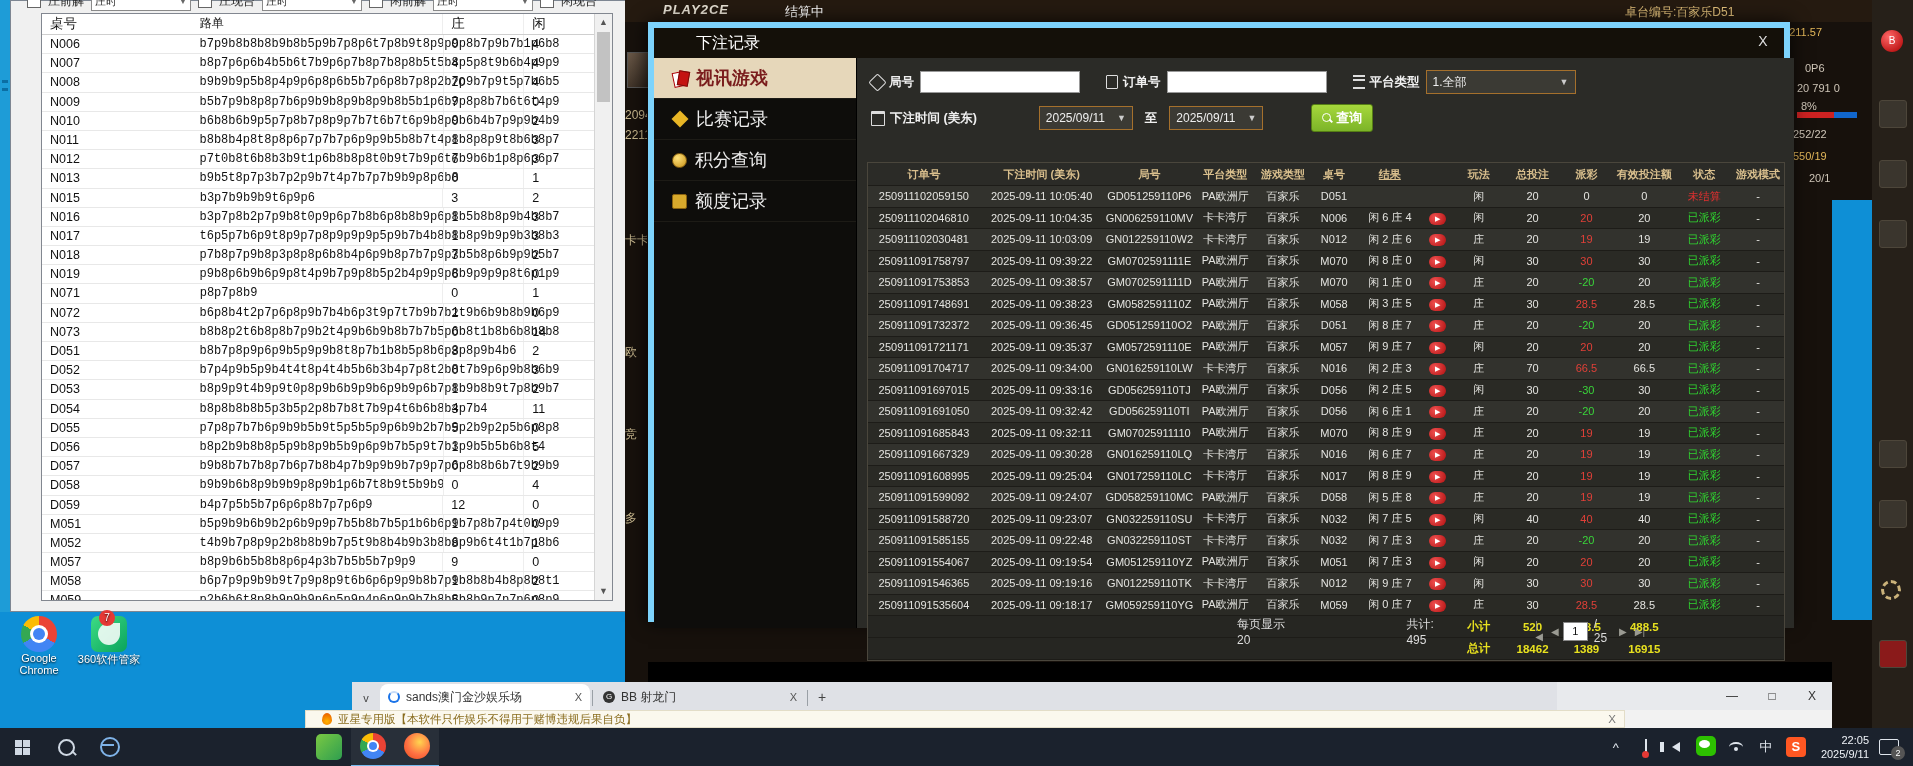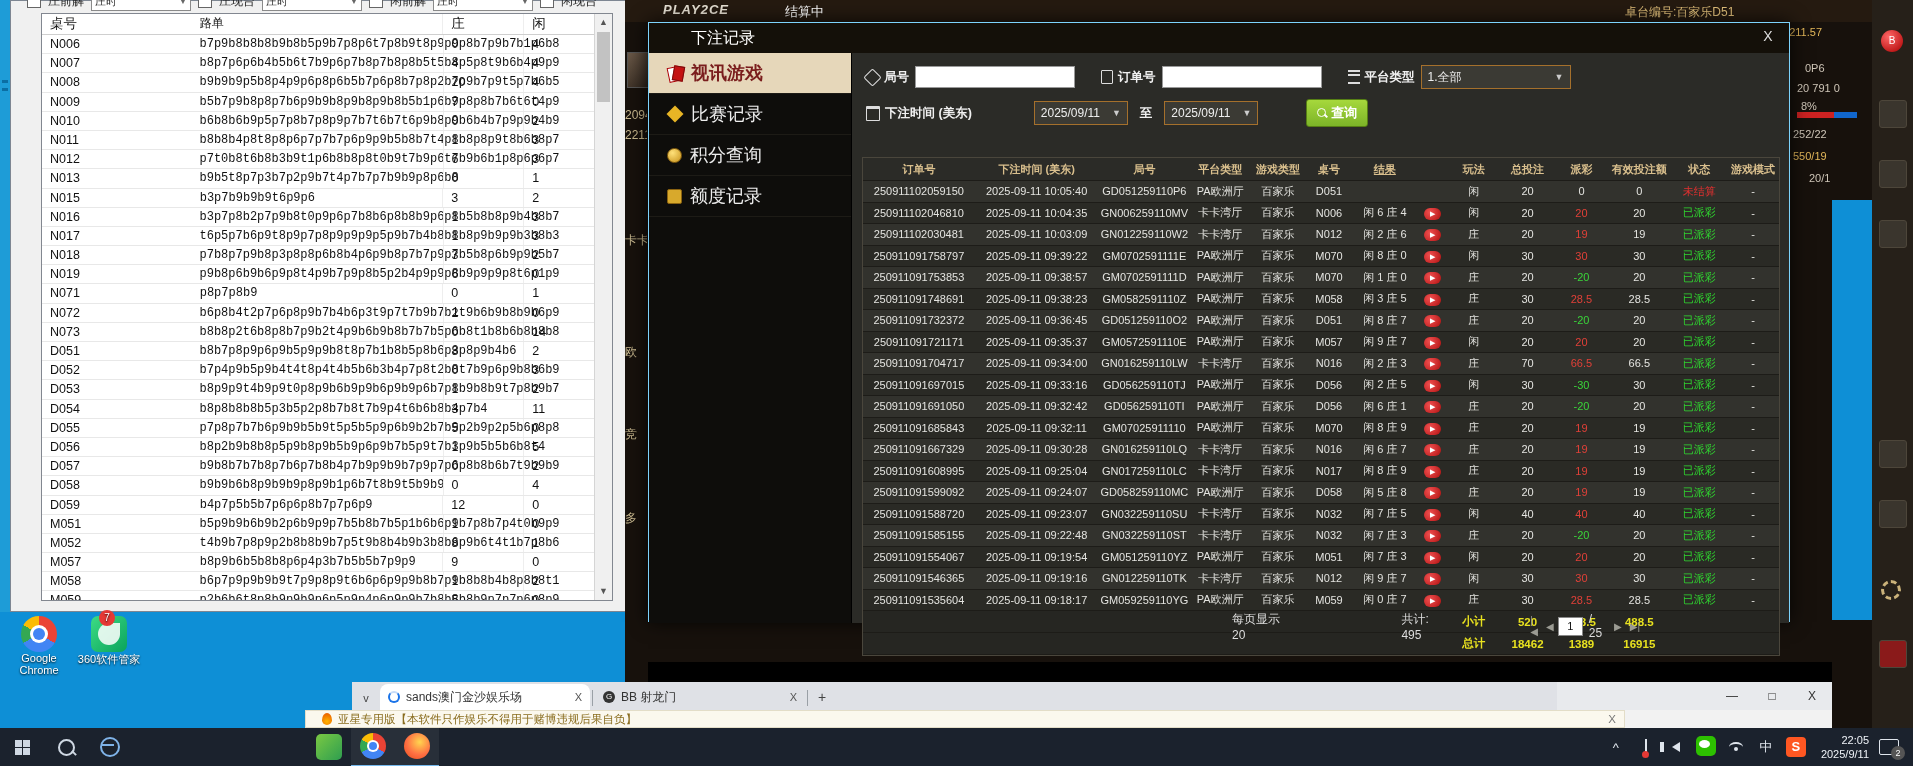--- a/index.html
+++ b/index.html
@@ -50,21 +50,21 @@
   .dot{display:inline-block;width:9px;height:9px;border-radius:50%;margin-left:4px;vertical-align:middle;}
   .dot.r{background:#d33;}
   .dot.b{background:#26c;}
   .dot.o{border:1.5px solid #d33;background:transparent;}
   .dot.ob{border:1.5px solid #26c;background:transparent;}
   .lfrag{position:absolute;left:0;width:22px;overflow:hidden;color:#c9b98f;font-size:12px;white-space:nowrap;}
   .avatar-frag{position:absolute;left:2px;top:52px;width:20px;height:34px;background:linear-gradient(135deg,#6b5948,#2e241c);border:1px solid #555;}
   .side-tab-vert{position:absolute;left:1216px;top:456px;writing-mode:vertical-rl;color:#c9a063;font-size:12px;letter-spacing:3px;}
 
   
-  .dialog{left:648px;top:22px;width:1142px;height:600px;background:#262622;border:1px solid #7dd3fc;box-sizing:border-box;box-shadow:0 0 18px rgba(0,0,0,.8);}
+  .dialog{left:648px;top:22px;width:1142px;height:600px;background:#262622;border:6px solid #7dd3fc;box-sizing:border-box;box-shadow:0 0 18px rgba(0,0,0,.8);}
   .dlg-title{position:absolute;left:0;top:0;width:100%;height:30px;background:#141009;}
   .dlg-title .t{position:absolute;left:42px;top:5px;color:#fff;font-size:16px;}
   .dlg-close{position:absolute;right:12px;top:5px;color:#ddd;font-size:14px;width:18px;text-align:center;cursor:pointer;}
   .dlg-rail{position:absolute;left:0;top:30px;width:202px;height:570px;background:#0e0d0b;}
   .dlg-tab{height:40px;display:flex;align-items:center;gap:8px;padding-left:18px;color:#eee;font-size:18px;border-bottom:1px solid #1d1b16;}
   .dlg-tab.active{background:#e6d7ba;color:#7a1d1d;font-weight:bold;}
   .icon-cards{width:16px;height:16px;position:relative;}
   .icon-cards::before{content:"";position:absolute;left:1px;top:2px;width:9px;height:13px;background:#fff;border:1px solid #a00;transform:rotate(-12deg);}
   .icon-cards::after{content:"";position:absolute;left:6px;top:1px;width:9px;height:13px;background:#c41212;border:1px solid #7a0c0c;transform:rotate(10deg);}
   .icon-diamond{width:12px;height:12px;background:#e8b root;background:#e8b525;transform:rotate(45deg);margin:0 2px;}

